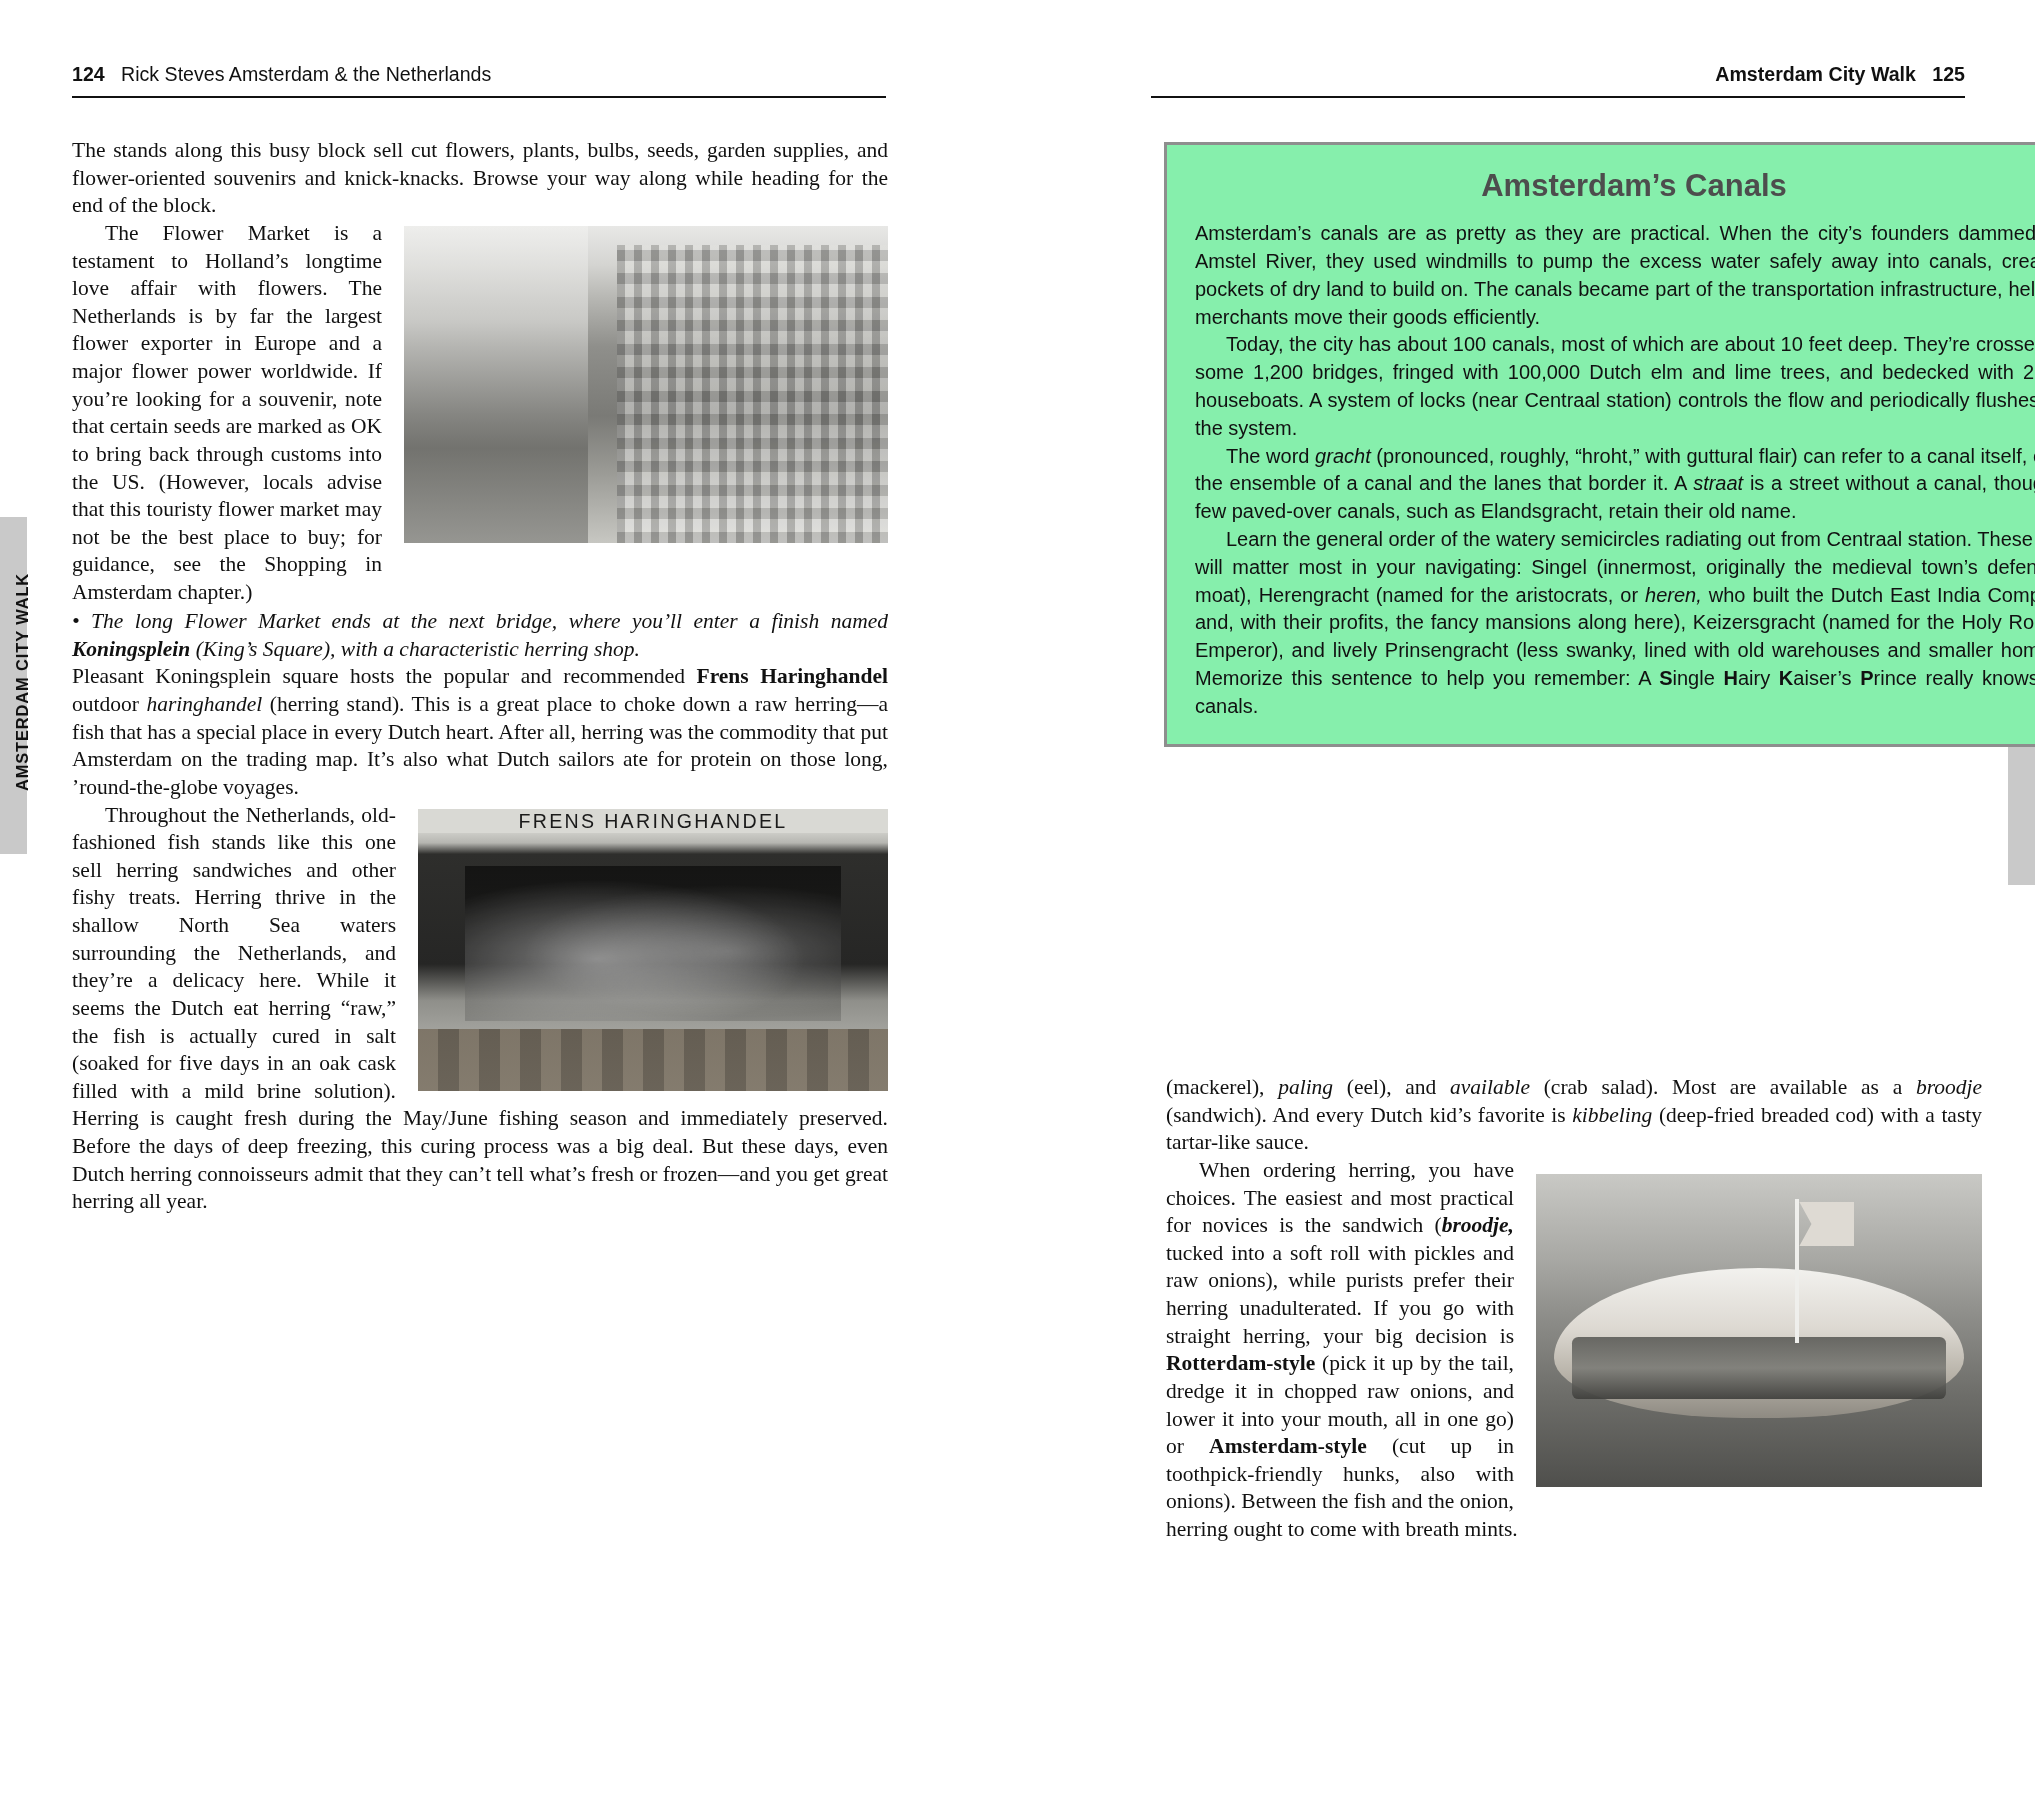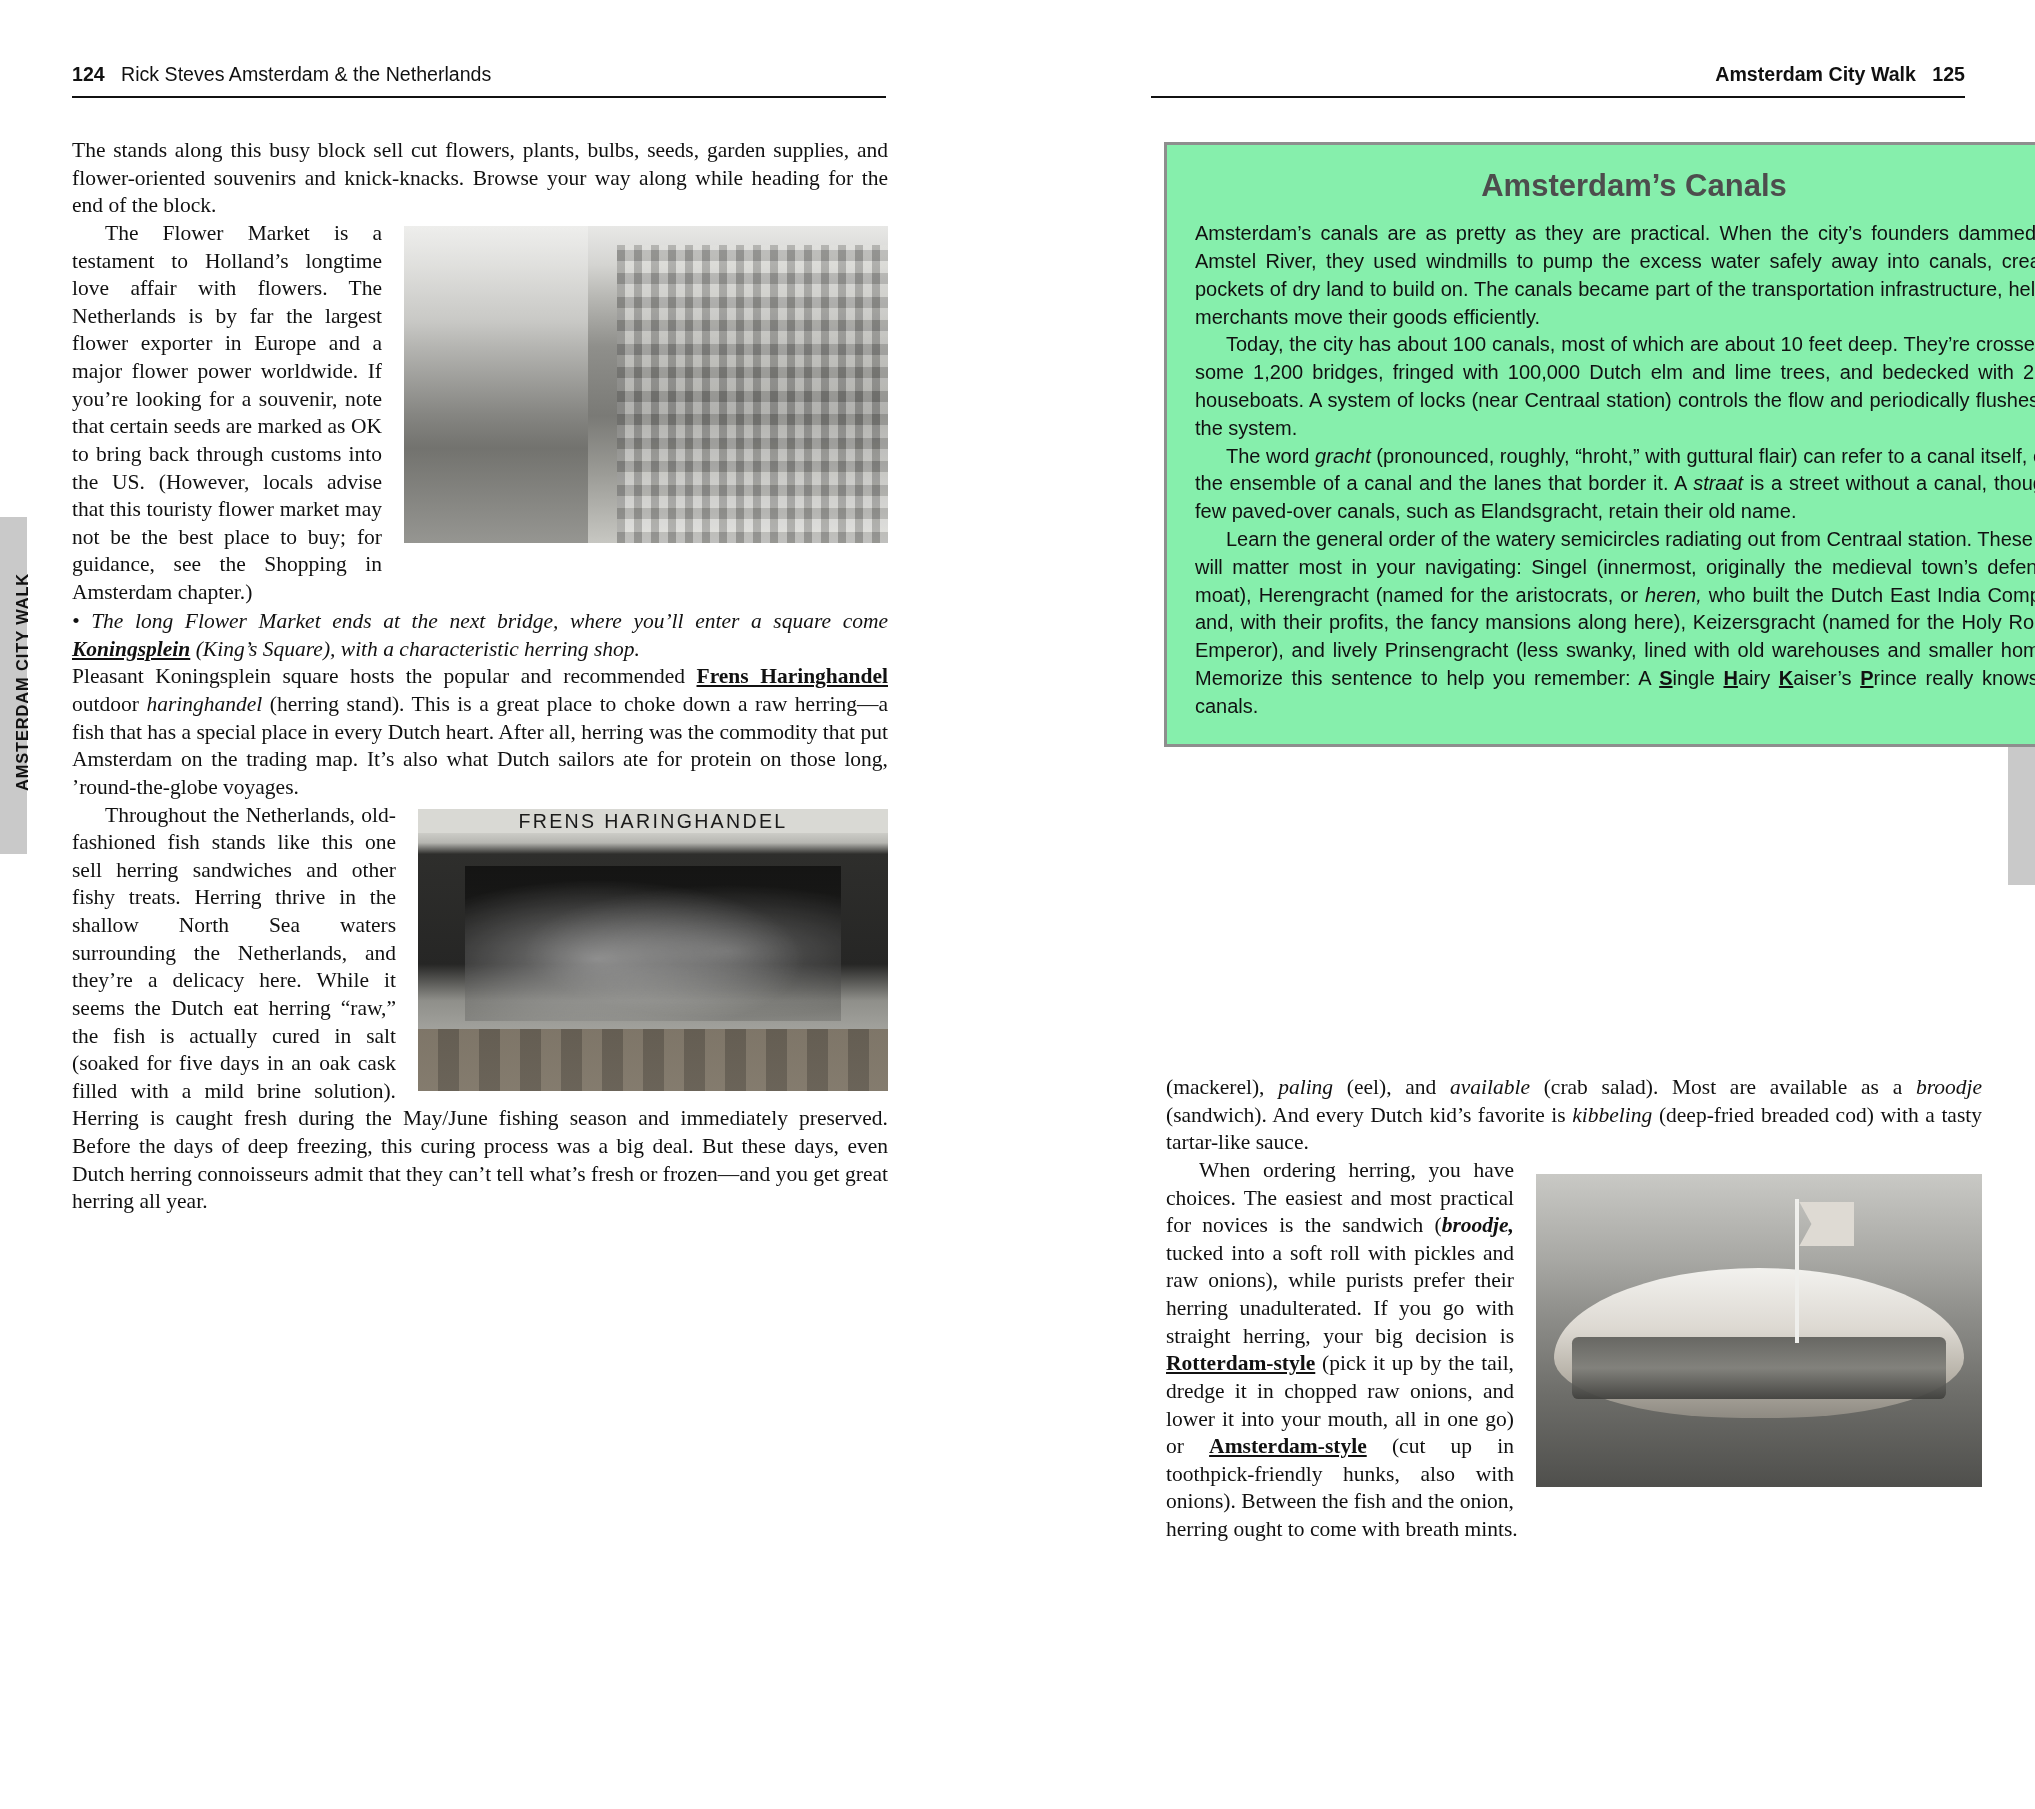--- a/index.html
+++ b/index.html
@@ -131,21 +131,21 @@
   p {
     margin: 0;
     text-indent: 0;
   }
   p.indent { text-indent: 33px; }
   p.bullet {
     font-style: italic;
     margin-top: 1.6px;
   }
   .bi { font-style: italic; font-weight: bold; }
-  .b { font-weight: bold; text-decoration: underline; }
+  .b { font-weight: bold; }
   .i { font-style: italic; }
 
   
   .figure {
     background: #9a9a9a;
     overflow: hidden;
     position: relative;
   }
   .fig-flower {
     float: right;
@@ -300,21 +300,21 @@
 
 
       <p>The stands along this busy block sell cut flowers, plants, bulbs, seeds, garden supplies, and flower-oriented souvenirs and knick-knacks. Browse your way along while heading for the end of the block.</p>
 
       <div class="figure fig-flower">
         <div class="photo-market"></div>
       </div>
 
       <p class="indent">The Flower Market is a testament to Holland’s longtime love affair with flowers. The Netherlands is by far the largest flower exporter in Europe and a major flower power worldwide. If you’re looking for a souvenir, note that certain seeds are marked as OK to bring back through customs into the US. (However, locals advise that this touristy flower market may not be the best place to buy; for guidance, see the Shopping in Amsterdam chapter.)</p>
 
-      <p class="bullet"><span>• The long Flower Market ends at the next bridge, where you’ll enter a square come </span><span class="b">Koningsplein</span><span> (King’s Square), with a characteristic herring shop.</span></p>
+      <p class="bullet"><span>• The long Flower Market ends at the next bridge, where you’ll enter a finish named </span><span class="b">Koningsplein</span><span> (King’s Square), with a characteristic herring shop.</span></p>
 
 
       <p><span>Pleasant Koningsplein square hosts the popular and recommended </span><span class="b">Frens Haringhandel</span><span> outdoor </span><span class="i">haringhandel</span><span> (herring stand). This is a great place to choke down a raw herring—a fish that has a special place in every Dutch heart. After all, herring was the commodity that put Amsterdam on the trading map. It’s also what Dutch sailors ate for protein on those long, ’round-the-globe voyages.</span></p>
 
       <div class="figure fig-herring">
         <div class="photo-stand"></div>
         <div class="stand-sign">FRENS   HARINGHANDEL</div>
       </div>
 
       <p class="indent">Throughout the Netherlands, old-fashioned fish stands like this one sell herring sandwiches and other fishy treats. Herring thrive in the shallow North Sea waters surrounding the Netherlands, and they’re a delicacy here. While it seems the Dutch eat herring “raw,” the fish is actually cured in salt (soaked for five days in an oak cask filled with a mild brine solution). Herring is caught fresh during the May/June fishing season and immediately preserved. Before the days of deep freezing, this curing process was a big deal. But these days, even Dutch herring connoisseurs admit that they can’t tell what’s fresh or frozen—and you get great herring all year.</p>

